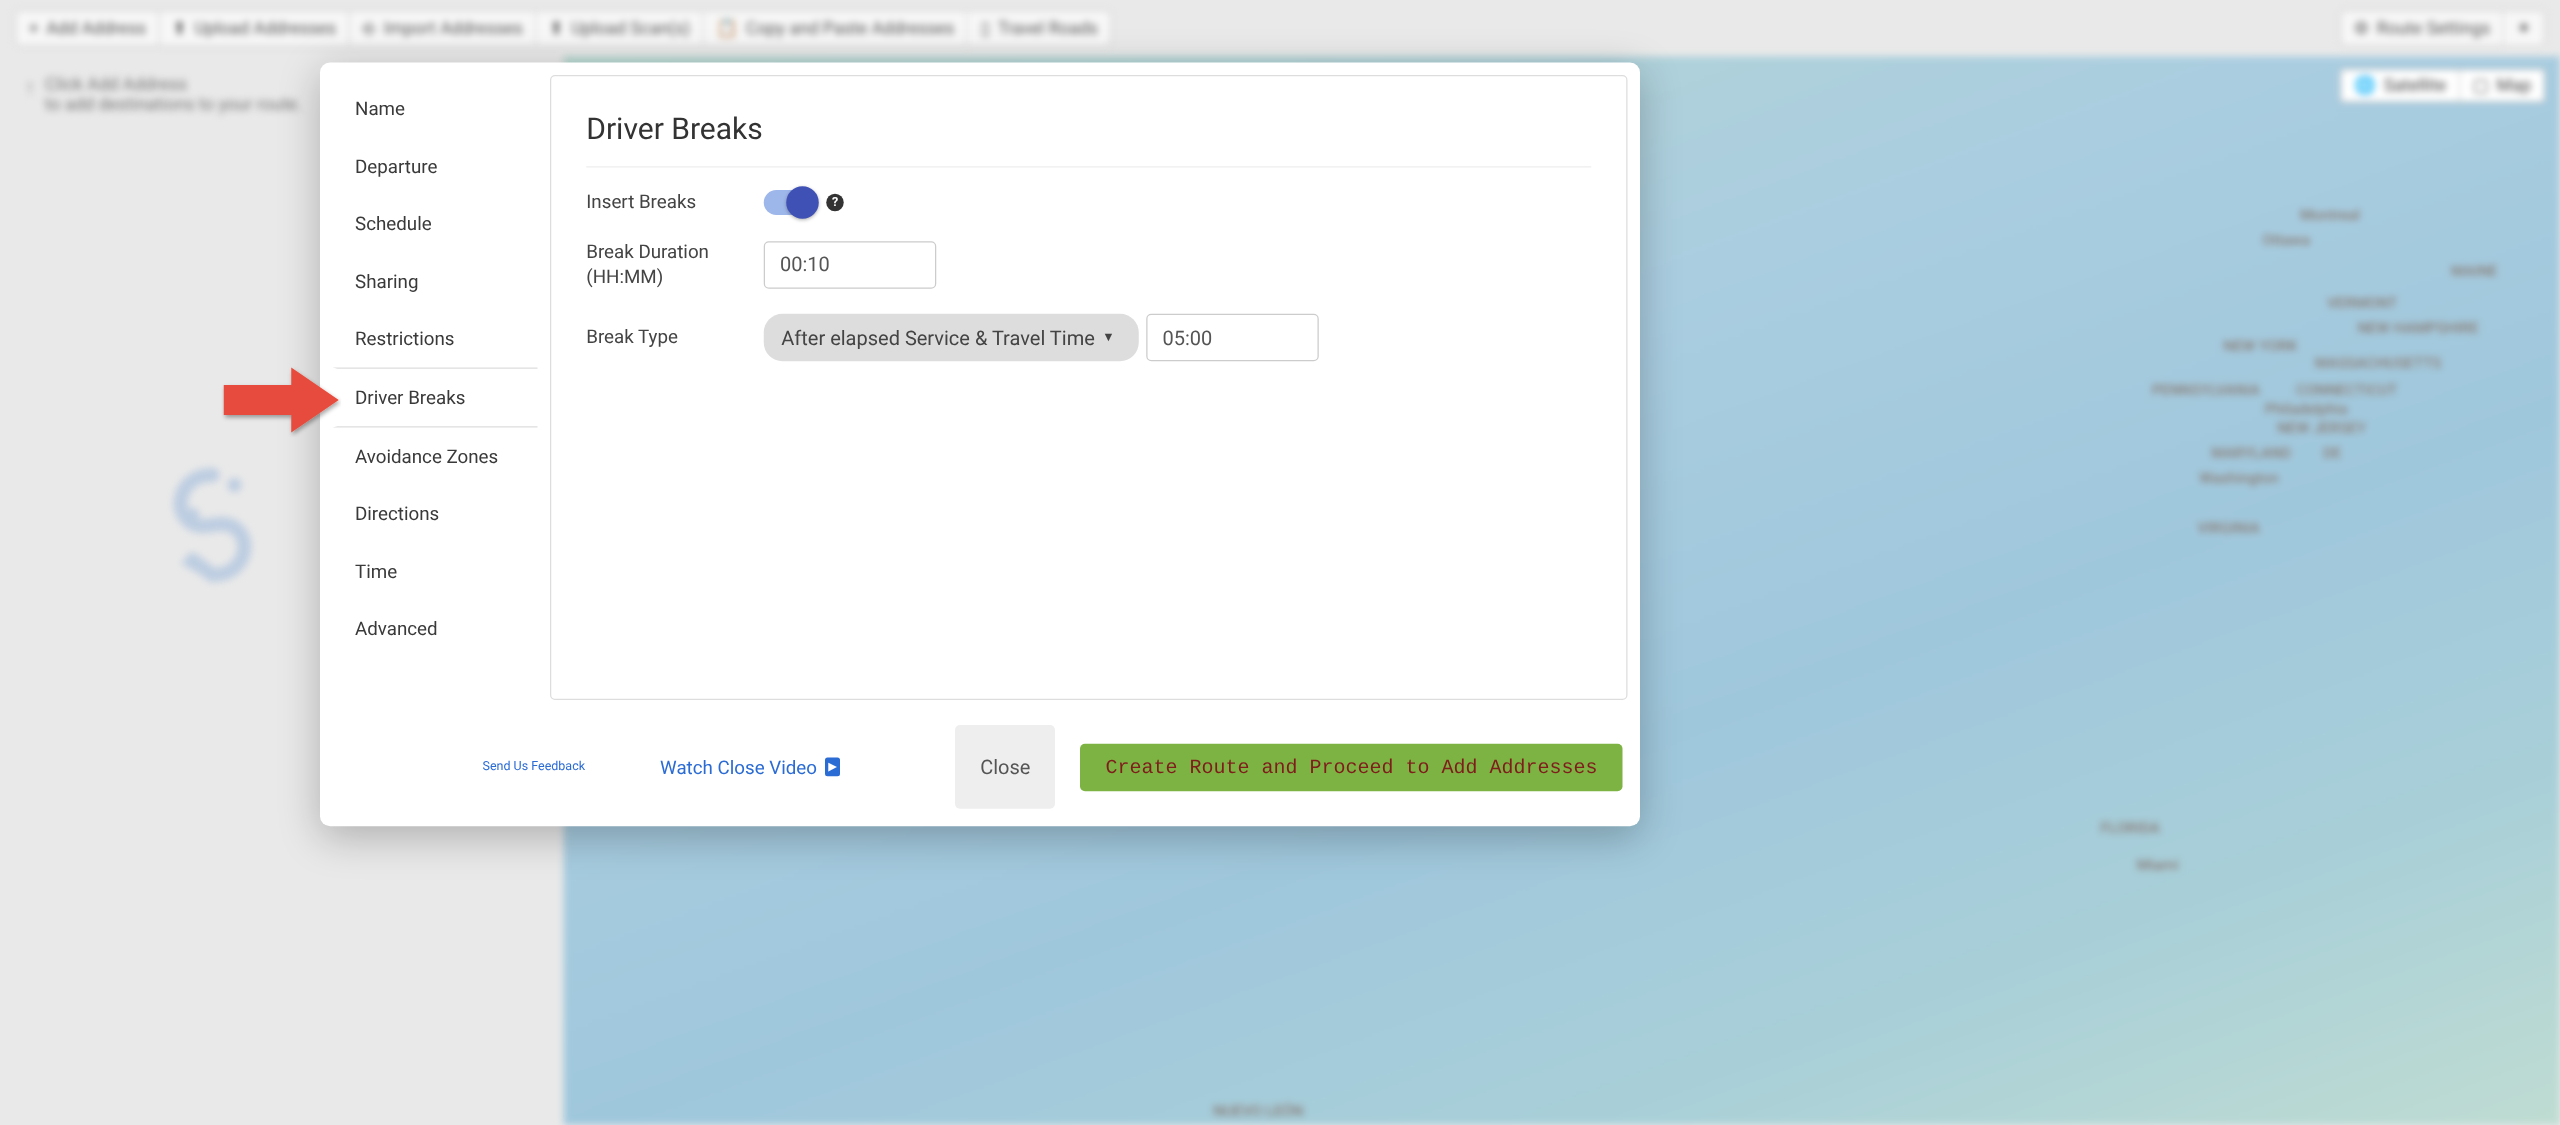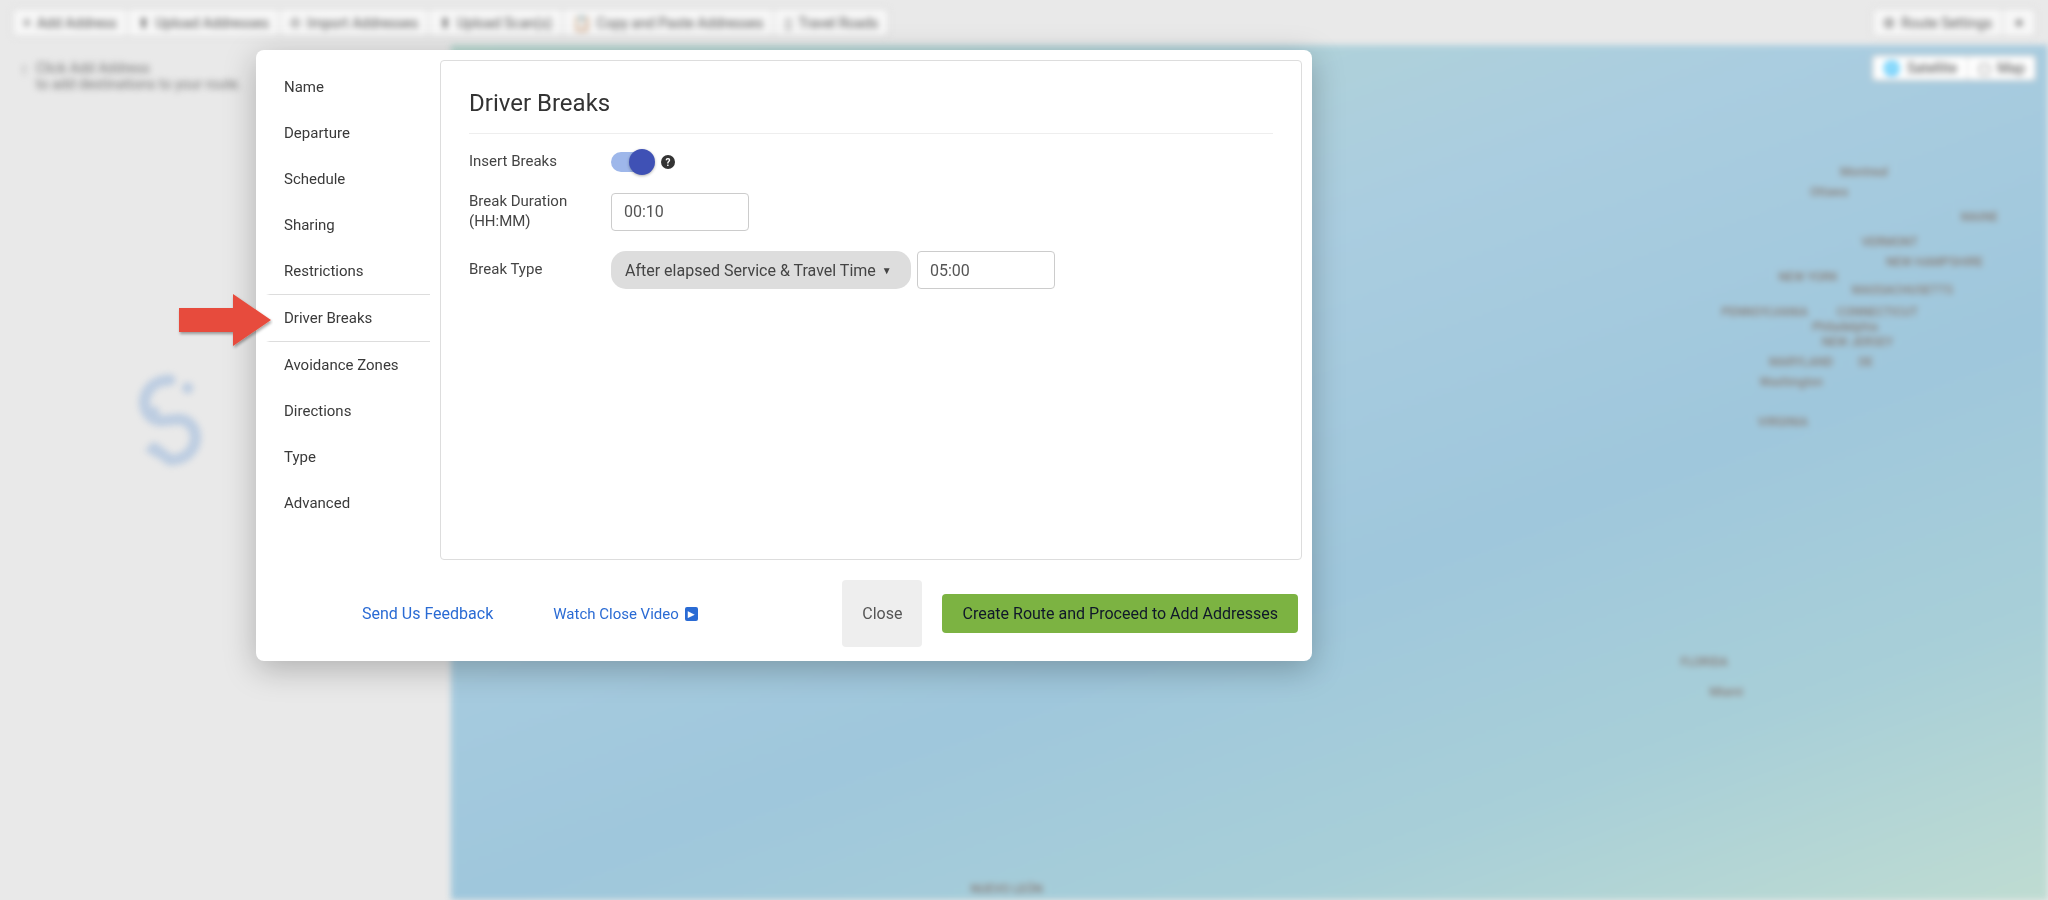--- a/index.html
+++ b/index.html
@@ -137,31 +137,31 @@
     display:flex; align-items:center; padding:0 14px;
     font-size:16px; color:#444; cursor:pointer;
     gap:6px;
   }
   .caret { font-size:10px; }
   .modal-footer {
     display:flex; align-items:center;
     padding:10px 14px 14px 14px;
     gap:20px;
   }
-  .link { color:#2a6bd4; font-size:16px; text-decoration:none; margin-left:92px; cursor:pointer;}
+  .link { color:#2a6bd4; font-size:10px; text-decoration:none; margin-left:116px; cursor:pointer;}
   .link2 { color:#2a6bd4; font-size:15px; text-decoration:none; margin-left:40px; display:flex; align-items:center; gap:6px; cursor:pointer;}
   .play-badge { background:#2a6bd4; color:#fff; font-size:9px; padding:2px 3px; border-radius:2px;}
   .spacer { flex:1; }
   .btn-close {
     background:#eee; border:none; border-radius:4px;
     padding:24px 20px; font-size:16px; color:#555; cursor:pointer;
   }
   .btn-primary {
     background:#7cb342; border:none; border-radius:4px;
-    padding:10px 20px; font-size:16px; color:#0f172a; cursor:pointer;
+    padding:10px 20px; font-size:16px; color:#7f1d1d; cursor:pointer;font-family:Liberation Mono, monospace;
   }
 
   
   .red-arrow {
     position:absolute;
     top:290px; left:177px;
     z-index:20;
   }
   .map-label {
     position:absolute;
@@ -264,21 +264,21 @@
   <div class="modal-body">
     <div class="sidebar">
       <div class="sidebar-item">Name</div>
       <div class="sidebar-item">Departure</div>
       <div class="sidebar-item">Schedule</div>
       <div class="sidebar-item">Sharing</div>
       <div class="sidebar-item">Restrictions</div>
       <div class="sidebar-item active">Driver Breaks</div>
       <div class="sidebar-item">Avoidance Zones</div>
       <div class="sidebar-item">Directions</div>
-      <div class="sidebar-item">Type</div>
+      <div class="sidebar-item">Time</div>
       <div class="sidebar-item">Advanced</div>
     </div>
 
     <div class="content-panel">
       <div class="content-title">Driver Breaks</div>
 
       <div class="form-row">
         <div class="form-label">Insert Breaks</div>
         <div class="toggle">
           <div class="toggle-knob"></div>

